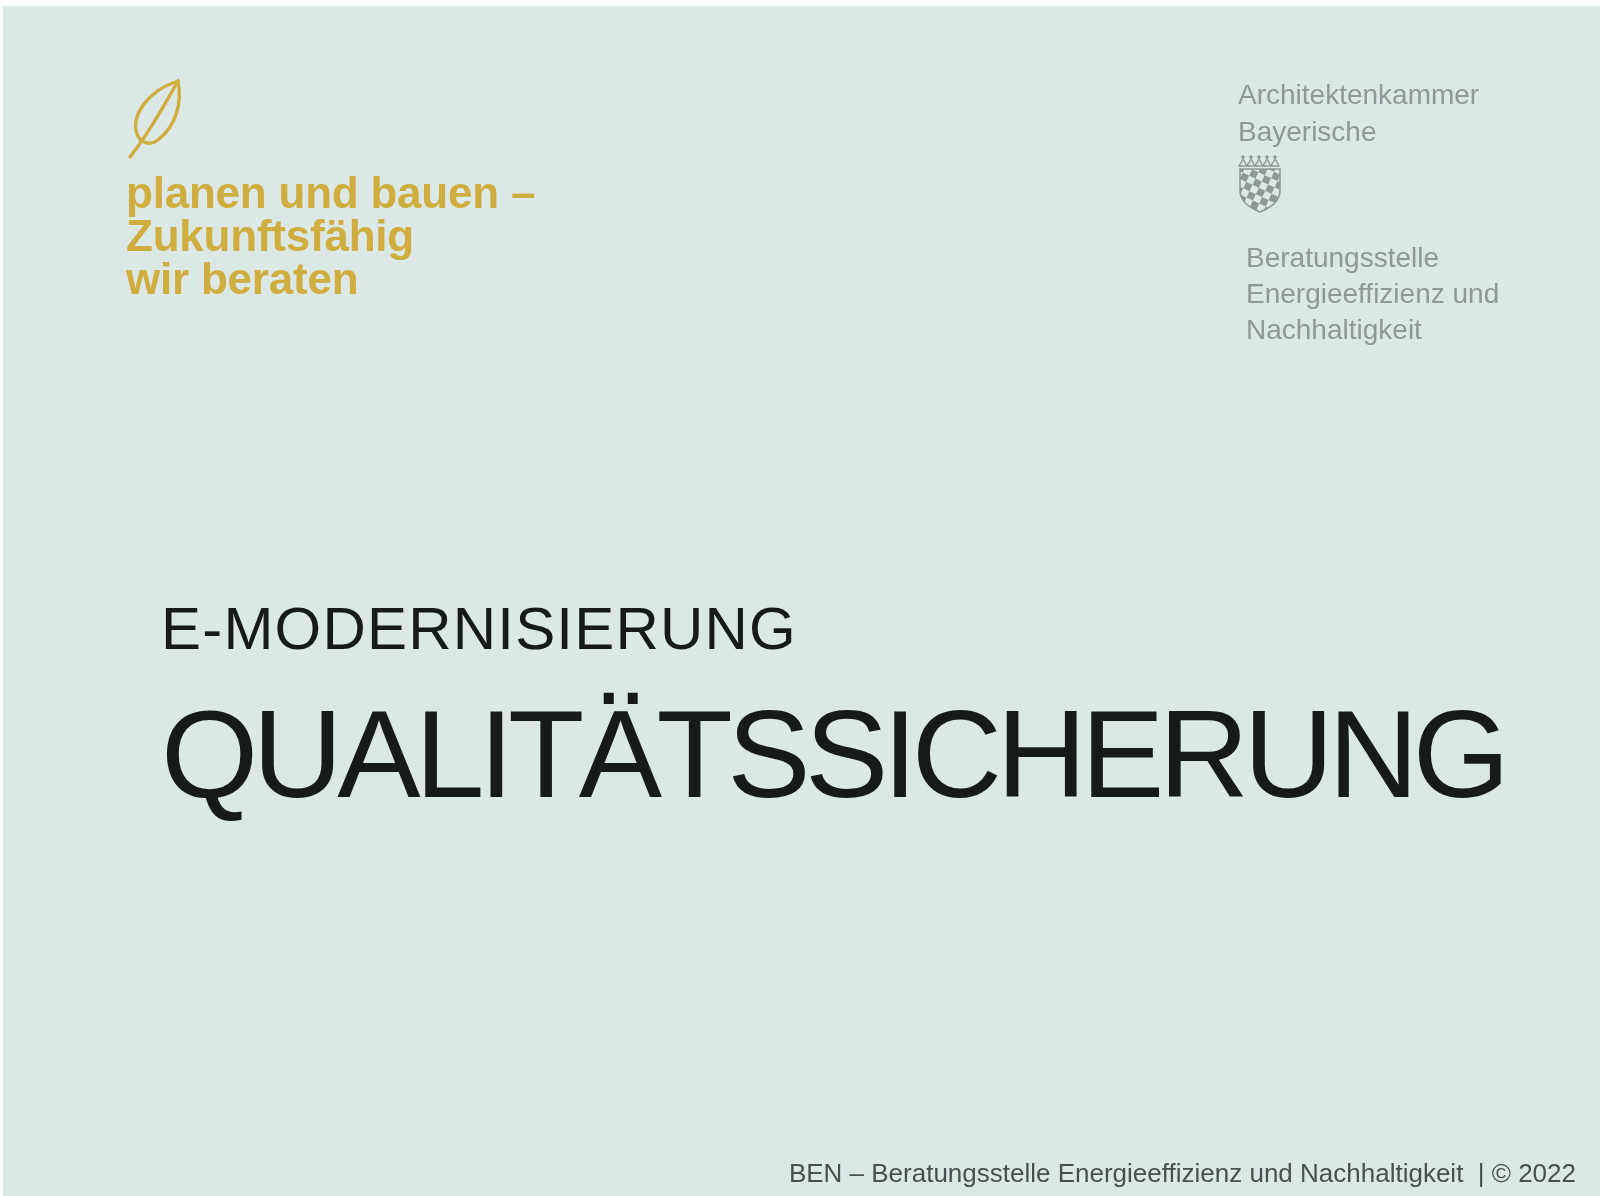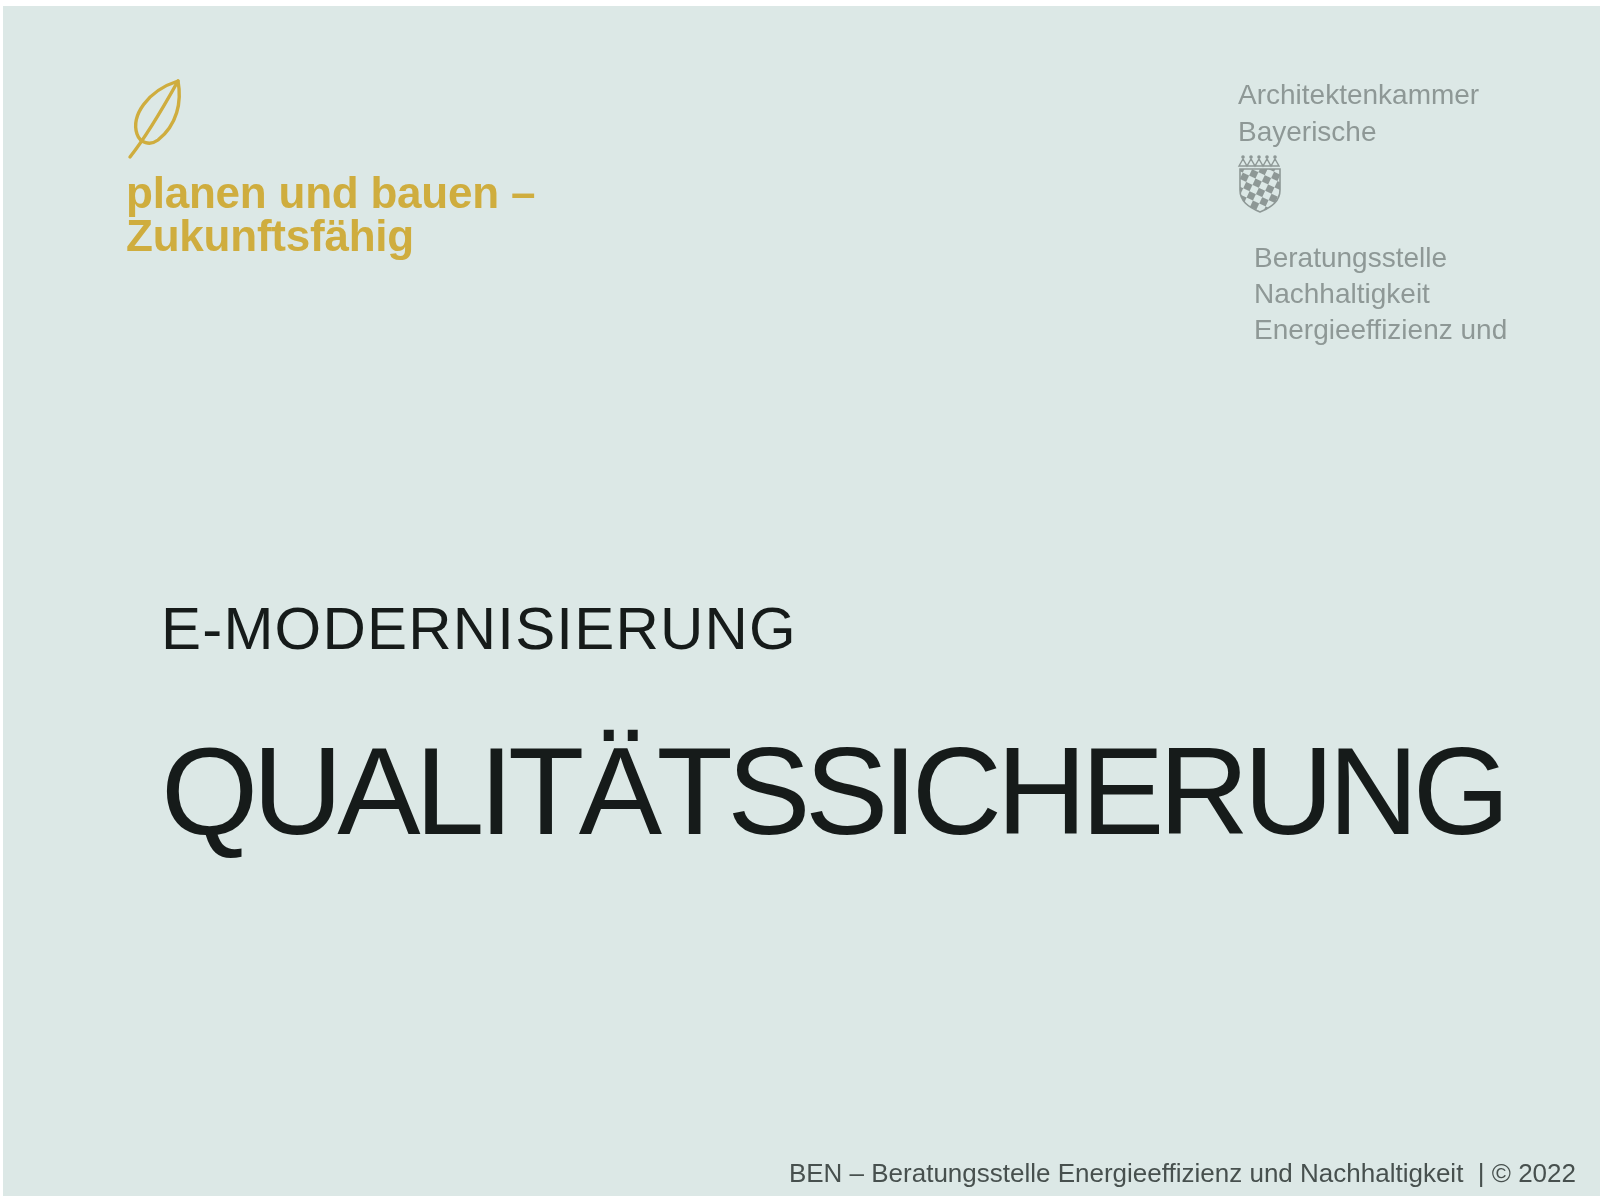--- a/index.html
+++ b/index.html
@@ -16,25 +16,25 @@
   .leaf-wrap{position:absolute;left:122px;top:70px;width:66px;height:84px;}
   .tagline{
     position:absolute;left:123px;top:165px;
     color:#cfad3e;font-weight:bold;font-size:44px;line-height:43px;
     letter-spacing:-0.005em;white-space:nowrap;
   }
   
   .chamber{position:absolute;left:1235px;top:70px;color:#8e9896;}
   .chamber .name{font-size:28px;line-height:37px;white-space:nowrap;}
   .crest-wrap{position:absolute;left:-2px;top:78px;width:50px;height:60px;}
-  .chamber .unit{position:absolute;left:16px;top:164px;font-size:28px;line-height:36px;white-space:nowrap;}
+  .chamber .unit{position:absolute;left:8px;top:164px;font-size:28px;line-height:36px;white-space:nowrap;}
   
   .title-block{position:absolute;left:158px;top:558px;color:#161b1a;white-space:nowrap;}
   .title-line1{font-size:60px;line-height:104px;letter-spacing:0.02em;font-weight:normal;margin-top:13px;}
-  .title-line2{font-size:125px;line-height:145px;letter-spacing:-0.045em;font-weight:normal;margin-top:37px;}
+  .title-line2{font-size:125px;line-height:145px;letter-spacing:-0.045em;font-weight:normal;}
   
   .footer{
     position:absolute;right:24px;top:1152px;
     color:#47504e;font-size:26px;line-height:30px;white-space:pre;
   }
 </style>
 </head>
 <body>
 
 <div class="slide">
@@ -42,20 +42,21 @@
   <div class="leaf-wrap">
     <svg width="66" height="84" viewBox="0 0 66 84" fill="none" xmlns="http://www.w3.org/2000/svg">
       <path d="M53 5 C 22 15, 6 40, 12 58 C 15 67, 25 70, 33 64 C 52 49, 57 26, 53 5 Z" stroke="#cfad3e" stroke-width="3.4" fill="none" stroke-linejoin="round"></path>
       <path d="M5 81 C 20 62, 38 32, 53 5" stroke="#cfad3e" stroke-width="3.4" fill="none" stroke-linecap="round"></path>
     </svg>
   </div>
 
   <div class="tagline">
     <div>planen und bauen –</div>
     <div>Zukunftsfähig</div>
+    <div>wir beraten</div>
   </div>
 
   <div class="chamber">
     <div class="name">
       <div>Architektenkammer</div>
       <div>Bayerische</div>
     </div>
 
     <div class="crest-wrap">
       <svg width="50" height="60" viewBox="0 0 50 60" xmlns="http://www.w3.org/2000/svg">
@@ -72,22 +73,22 @@
         <circle cx="31" cy="3" r="1.8" fill="#8e9896"></circle>
         <circle cx="39" cy="3" r="1.8" fill="#8e9896"></circle>
         <path d="M3 12 L7 5 L11 12 L15 5 L19 12 L23 5 L27 12 L31 5 L35 12 L39 5 L43 12 Z" stroke="#8e9896" stroke-width="1.4" fill="none"></path>
 
         <path d="M4 15 H44 V36 C44 47 36 53 24 58 C12 53 4 47 4 36 Z" fill="url(#lozenge)" stroke="#8e9896" stroke-width="1.6"></path>
       </svg>
     </div>
 
     <div class="unit">
       <div>Beratungsstelle</div>
+      <div>Energieeffizienz und</div>
       <div>Nachhaltigkeit</div>
-      <div>Energieeffizienz und</div>
     </div>
   </div>
 
   <div class="title-block">
     <div class="title-line1">E-MODERNISIERUNG</div>
     <div class="title-line2">QUALITÄTSSICHERUNG</div>
   </div>
 
   <div class="footer">BEN – Beratungsstelle Energieeffizienz und Nachhaltigkeit  | © 2022</div>
 

